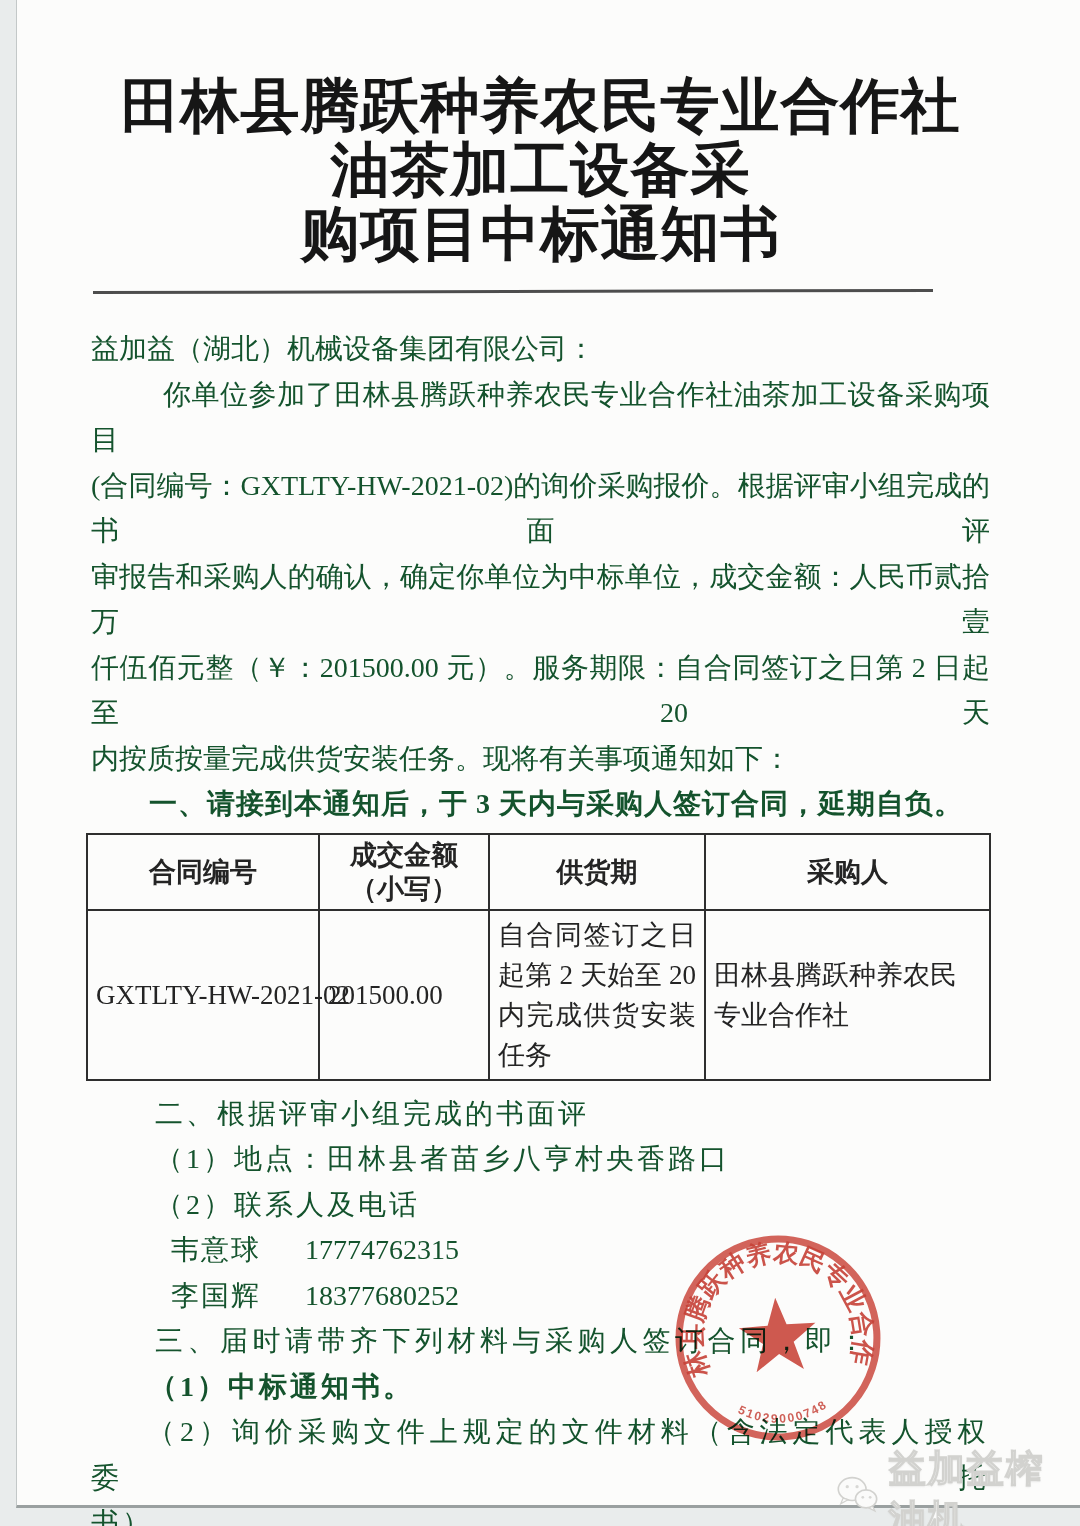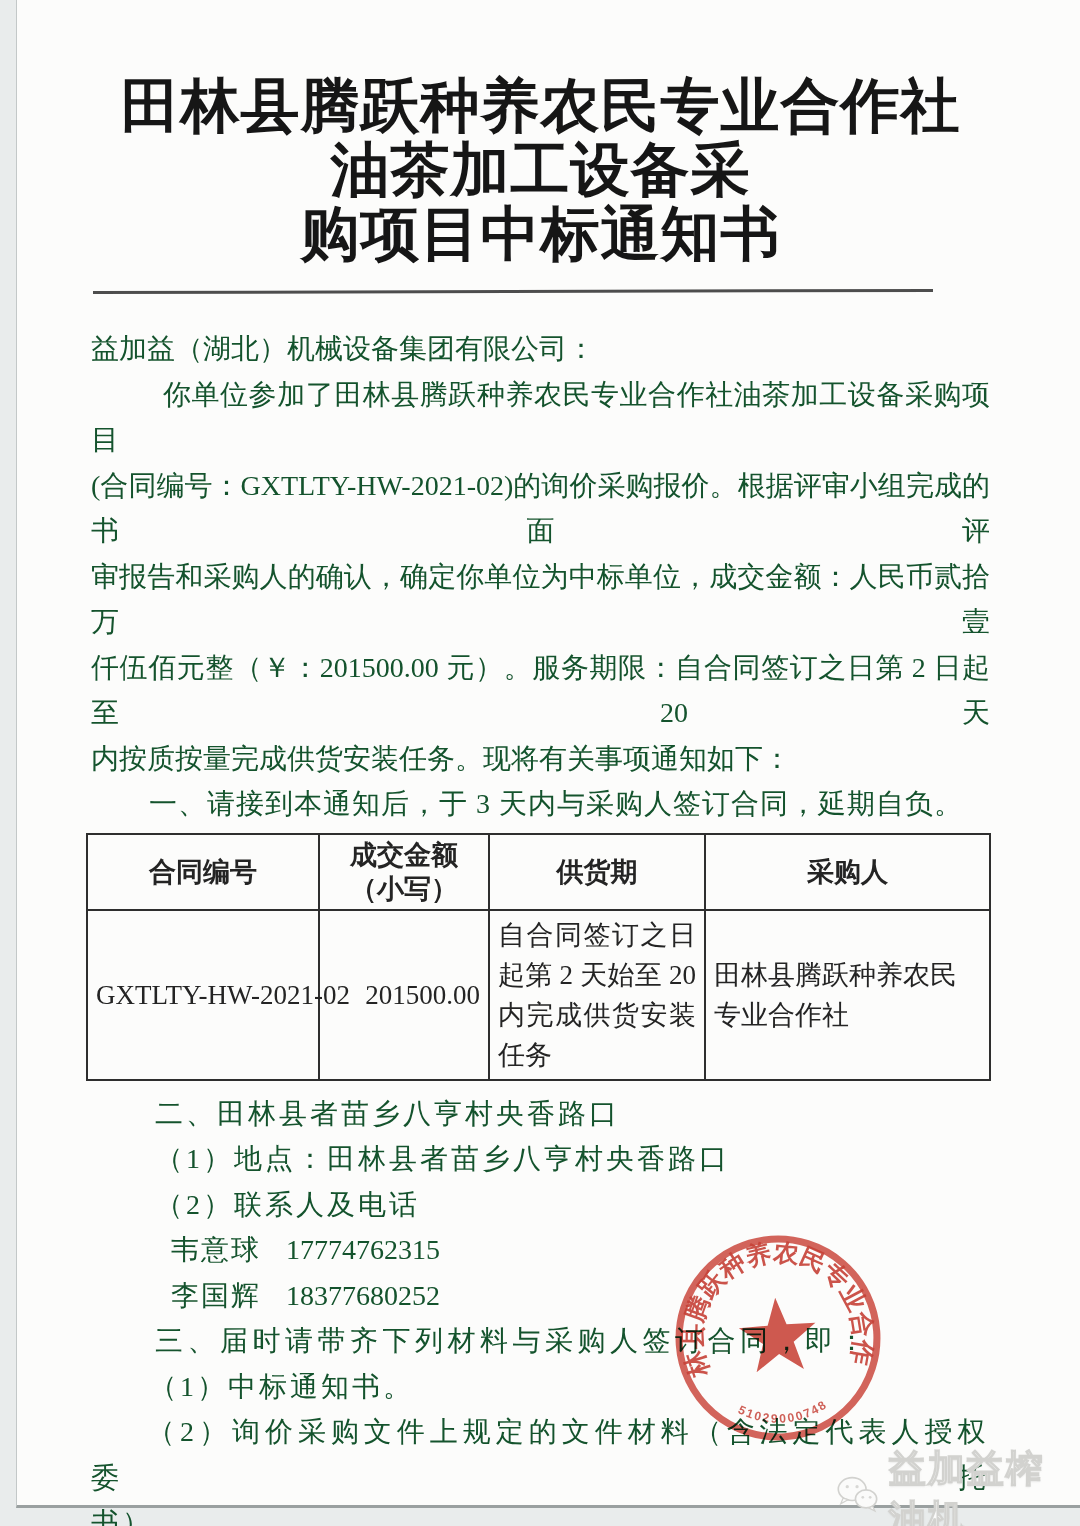--- a/index.html
+++ b/index.html
@@ -19,43 +19,43 @@
   .title{
     margin:74px 0 0 0;text-align:center;
     font-size:59px;font-weight:700;line-height:64px;letter-spacing:1px;color:#161616;
   }
   .title .tline{display:block;}
   .rule{height:3px;background:#4d4d4d;width:840px;margin:24px 0 0 2px;transform:rotate(-0.15deg);}
   .line{font-size:28px;line-height:45.5px;min-height:45.5px;color:#14532d;}
   .greet{margin-top:33px;}
   .jl{text-align:justify;text-align-last:justify;}
   .ind-p{text-indent:72px;}
-  .ind-a{padding-left:58px;}
+  .ind-a{padding-left:58px;font-weight:bold;}
   .ind-b{padding-left:64px;}
   .ind-c{padding-left:80px;}
   .ls1{letter-spacing:1px;}
   .ls3{letter-spacing:3px;}
   .ls5{letter-spacing:4.5px;}
-  .contact-name{margin-right:25px;letter-spacing:2px;}
+  .contact-name{margin-right:44px;letter-spacing:2px;}
   table.contract{
     border-collapse:collapse;table-layout:fixed;
     width:903px;margin:6px 0 10px -5px;padding-left:44px;
   }
   table.contract th,table.contract td{
     border:2px solid #2e2e2e;font-size:27px;color:#242424;
     vertical-align:middle;
   }
   table.contract th{
     font-weight:700;text-align:center;white-space:pre-line;line-height:34px;
     height:70px;padding:2px 4px;
   }
   table.contract td{height:148px;padding:4px 8px;line-height:40px;border-radius:17px;}
   .col-1{width:232px;} .col-2{width:170px;} .col-3{width:216px;} .col-4{width:285px;}
   td.cell-contract-no{white-space:nowrap;font-size:26px;text-align:right;padding-left:8px;}
-  td.cell-amount{text-align:right;}
+  td.cell-amount{text-align:left;}
   td.cell-period{text-align:justify;line-height:38px;}
   td.cell-purchaser{text-align:left;font-size:26px;line-height:40px;}
   .stamp{
     position:absolute;left:655px;top:1232px;width:212px;height:212px;
     mix-blend-mode:multiply;opacity:.93;transform:rotate(-4deg);
   }
   .watermark{
     position:absolute;left:818px;top:1444px;
     display:flex;align-items:center;gap:8px;
   }
@@ -108,21 +108,21 @@
       <tbody>
         <tr>
           <td class="cell-contract-no">GXTLTY-HW-2021-02</td>
           <td class="cell-amount">201500.00</td>
           <td class="cell-period">自合同签订之日起第 2 天始至 20 内完成供货安装任务</td>
           <td class="cell-purchaser">田林县腾跃种养农民专业合作社</td>
         </tr>
       </tbody>
     </table>
 
-    <div class="line ind-b ls3">二、田林县者苗乡八亨村央香路口</div>
+    <div class="line ind-b ls3">二、根据评审小组完成的书面评</div>
     <div class="line ind-b ls3">（1）地点：田林县者苗乡八亨村央香路口</div>
     <div class="line ind-b ls3">（2）联系人及电话</div>
 
     <div class="line ind-c"><span class="contact-name">韦意球</span><span>17774762315</span></div>
     <div class="line ind-c"><span class="contact-name">李国辉</span><span>18377680252</span></div>
 
     <div class="line ind-b ls5">三、届时请带齐下列材料与采购人签订合同，即：</div>
     <div class="line ind-a ls3">（1）中标通知书。</div>
     <div class="line jl ls5" style="text-indent:56px;">（2）询价采购文件上规定的文件材料（含法定代表人授权委托</div>
     <div class="line ls3">书）。</div>

